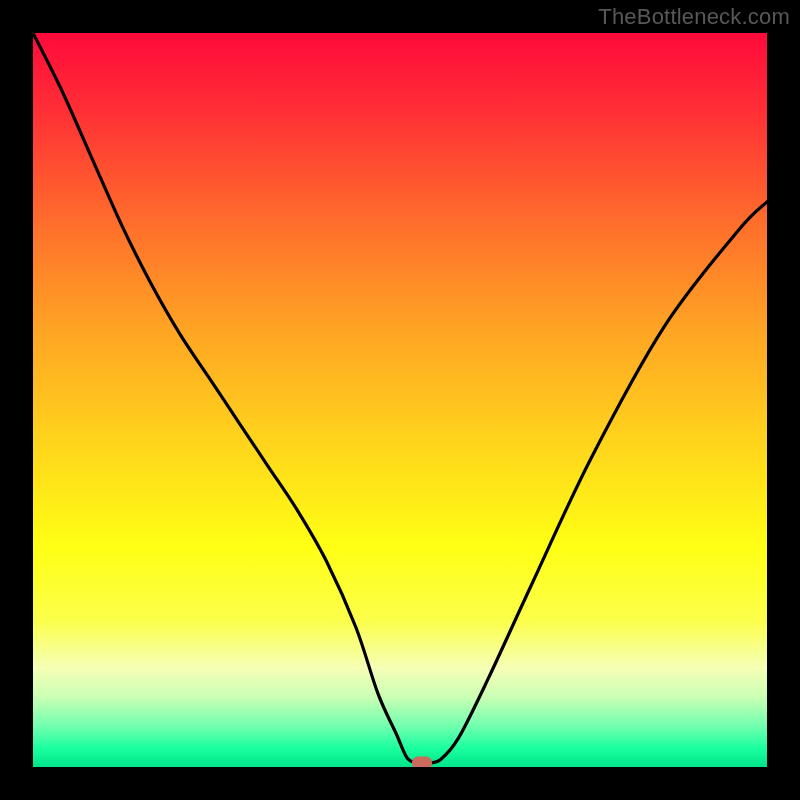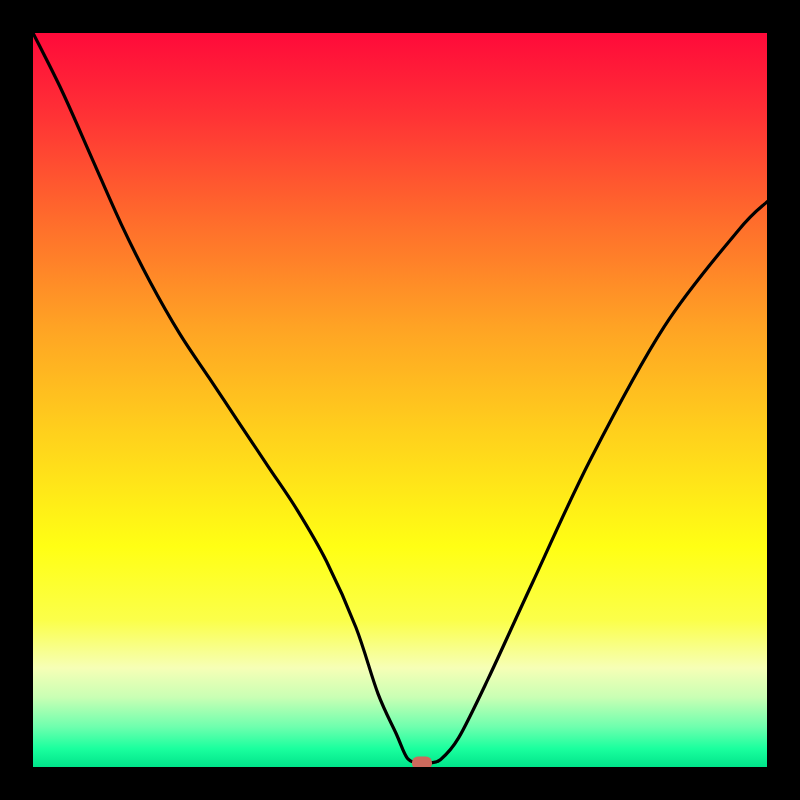--- a/index.html
+++ b/index.html
@@ -60,20 +60,21 @@
     border-radius: 6px;
     z-index: 4;
     transform: translate(-50%, -50%);
   }
 </style>
 </head>
 <body>
 
 <div class="frame">
 
+  <div class="watermark">TheBottleneck.com</div>
 
   <div class="plot-area">
 
     <svg class="gradient-bg" viewBox="0 0 734 734" preserveAspectRatio="none">
       <defs>
         <linearGradient id="bg-grad" x1="0" y1="0" x2="0" y2="1">
             <stop offset="0%" stop-color="#ff0a3a"></stop>
             <stop offset="10%" stop-color="#ff2d36"></stop>
             <stop offset="25%" stop-color="#ff6a2c"></stop>
             <stop offset="40%" stop-color="#ffa324"></stop>

